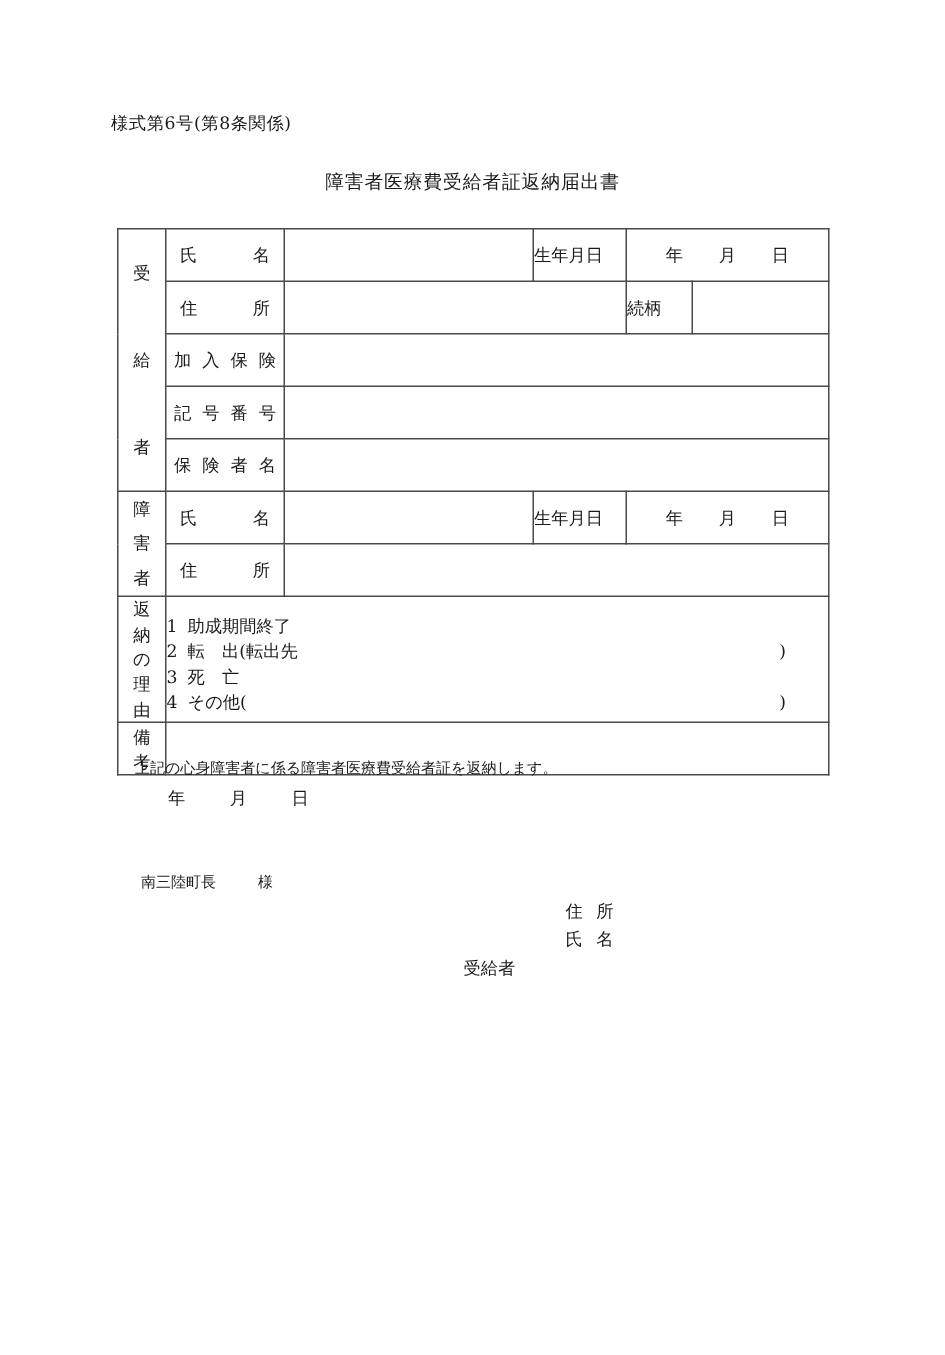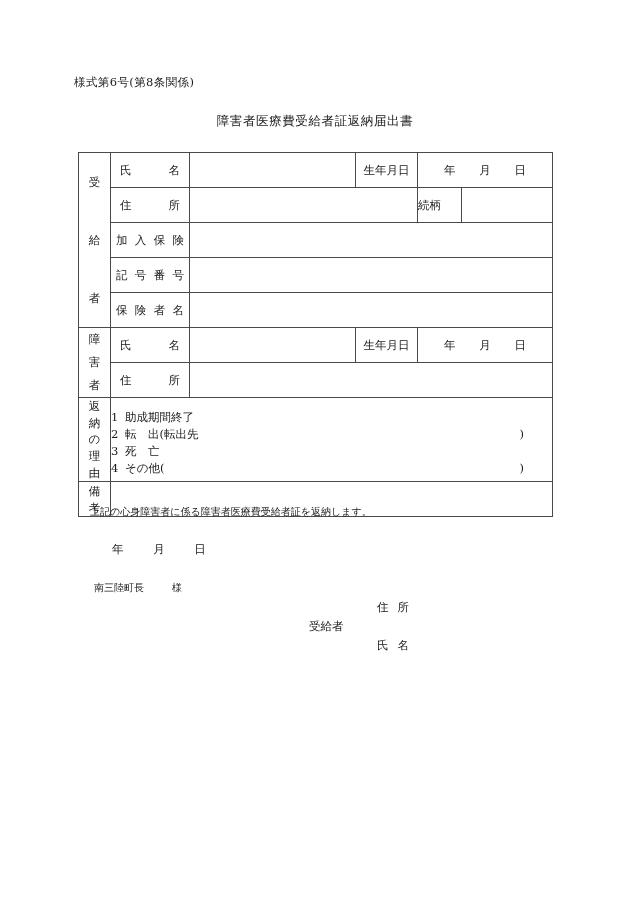--- a/index.html
+++ b/index.html
@@ -84,21 +84,21 @@
     padding: 0 9px;
   }
   .field-label .spread-narrow {
     display: flex;
     justify-content: space-between;
     padding: 0 5px;
   }
   .blank-cell { background: #fff; }
   .dob-label {
     width: 62px;
-    text-align: center;
+    text-align: left;
     white-space: nowrap;
   }
   .dob-value {
     width: 137px;
   }
   .dob-value .ymd {
     display: flex;
     justify-content: space-around;
     padding: 0 14px;
   }
@@ -138,21 +138,21 @@
   .note-line {
     position: absolute;
     left: 90px;
     top: 505px;
     font-size: 10px;
     white-space: nowrap;
   }
   .date-line {
     position: absolute;
     left: 112px;
-    top: 542px;
+    top: 525px;
     font-size: 11.5px;
     white-space: nowrap;
     letter-spacing: 0;
   }
   .date-line span { margin-right: 26px; }
   .date-line span:last-child { margin-right: 0; }
   .addressee {
     position: absolute;
     left: 94px;
     top: 581px;
@@ -366,20 +366,20 @@
 
   <div class="addressee">
     <span>南三陸町長</span><span class="sama">様</span>
   </div>
 
   <div class="signature-block">
     <div class="sig-row">
       <span class="sig-label"><span>住</span><span class="gap"></span><span>所</span></span>
     </div>
     <div class="sig-row">
+      <span class="sig-label"><span>氏</span><span class="gap"></span><span>名</span></span>
+    </div>
+    <div class="sig-row">
       <span class="recipient">受給者</span>
     </div>
-    <div class="sig-row">
-      <span class="sig-label"><span>氏</span><span class="gap"></span><span>名</span></span>
-    </div>
   </div>
 
 </div>
 
 </body></html>

